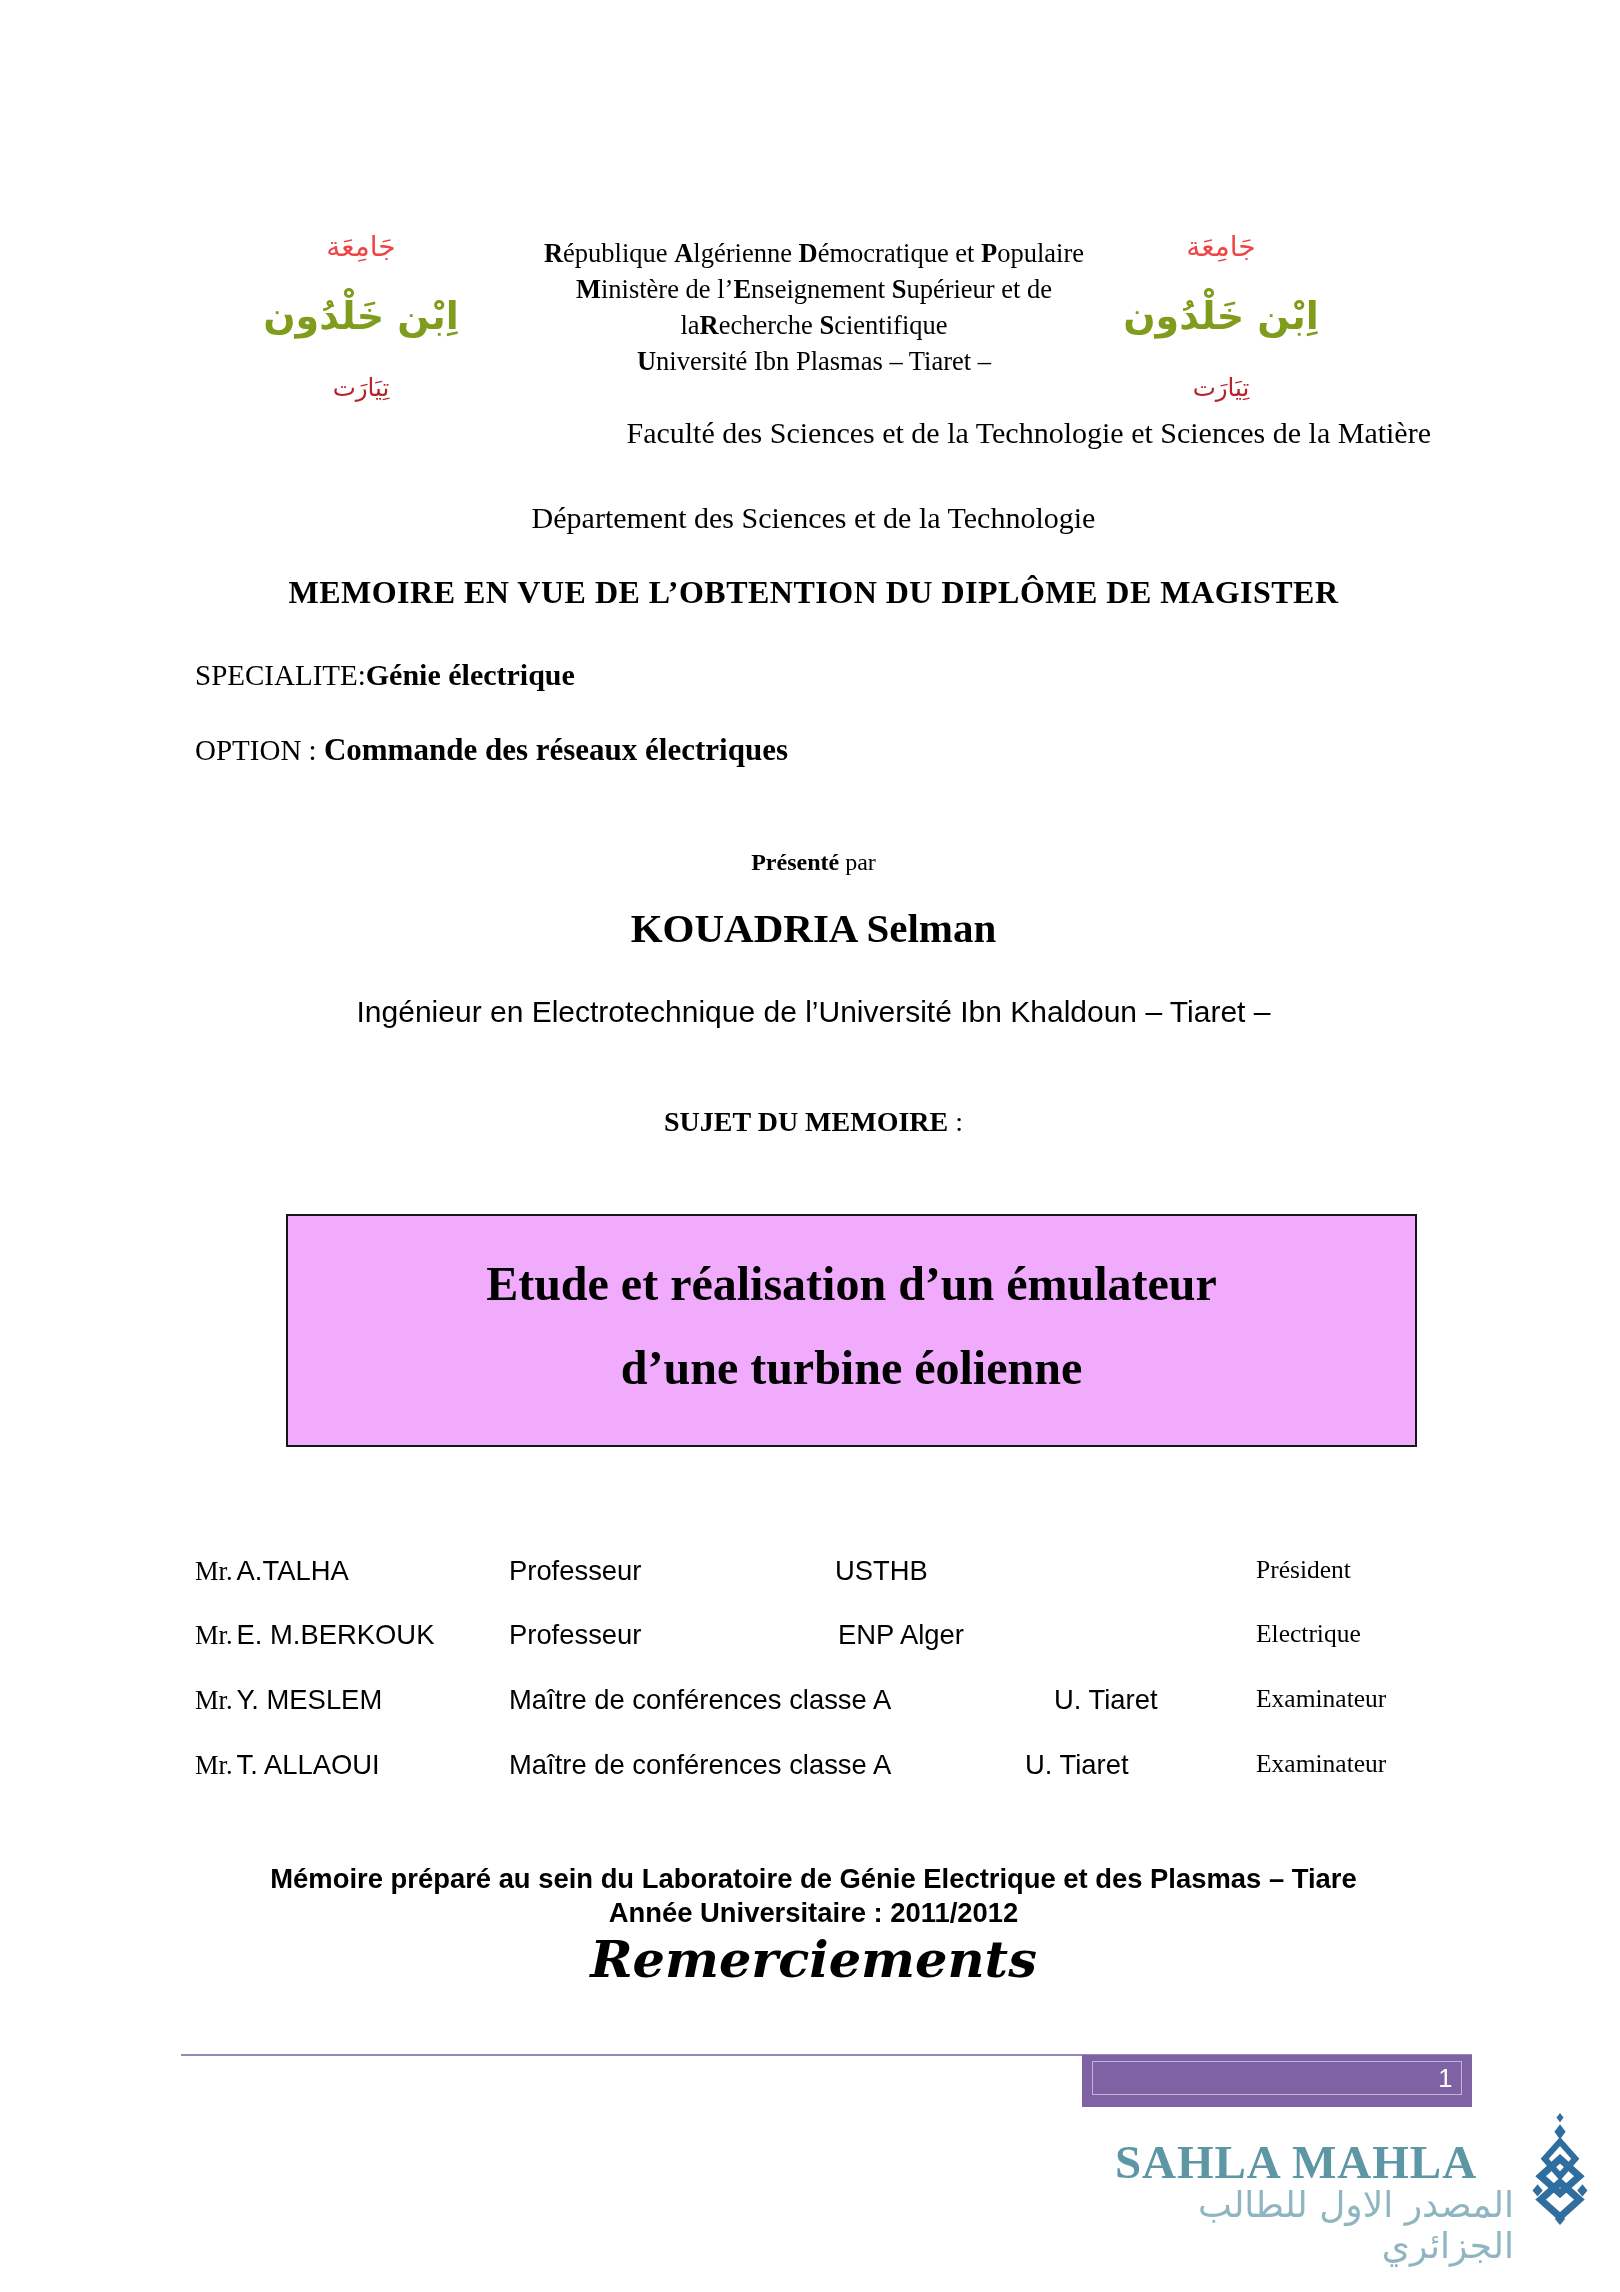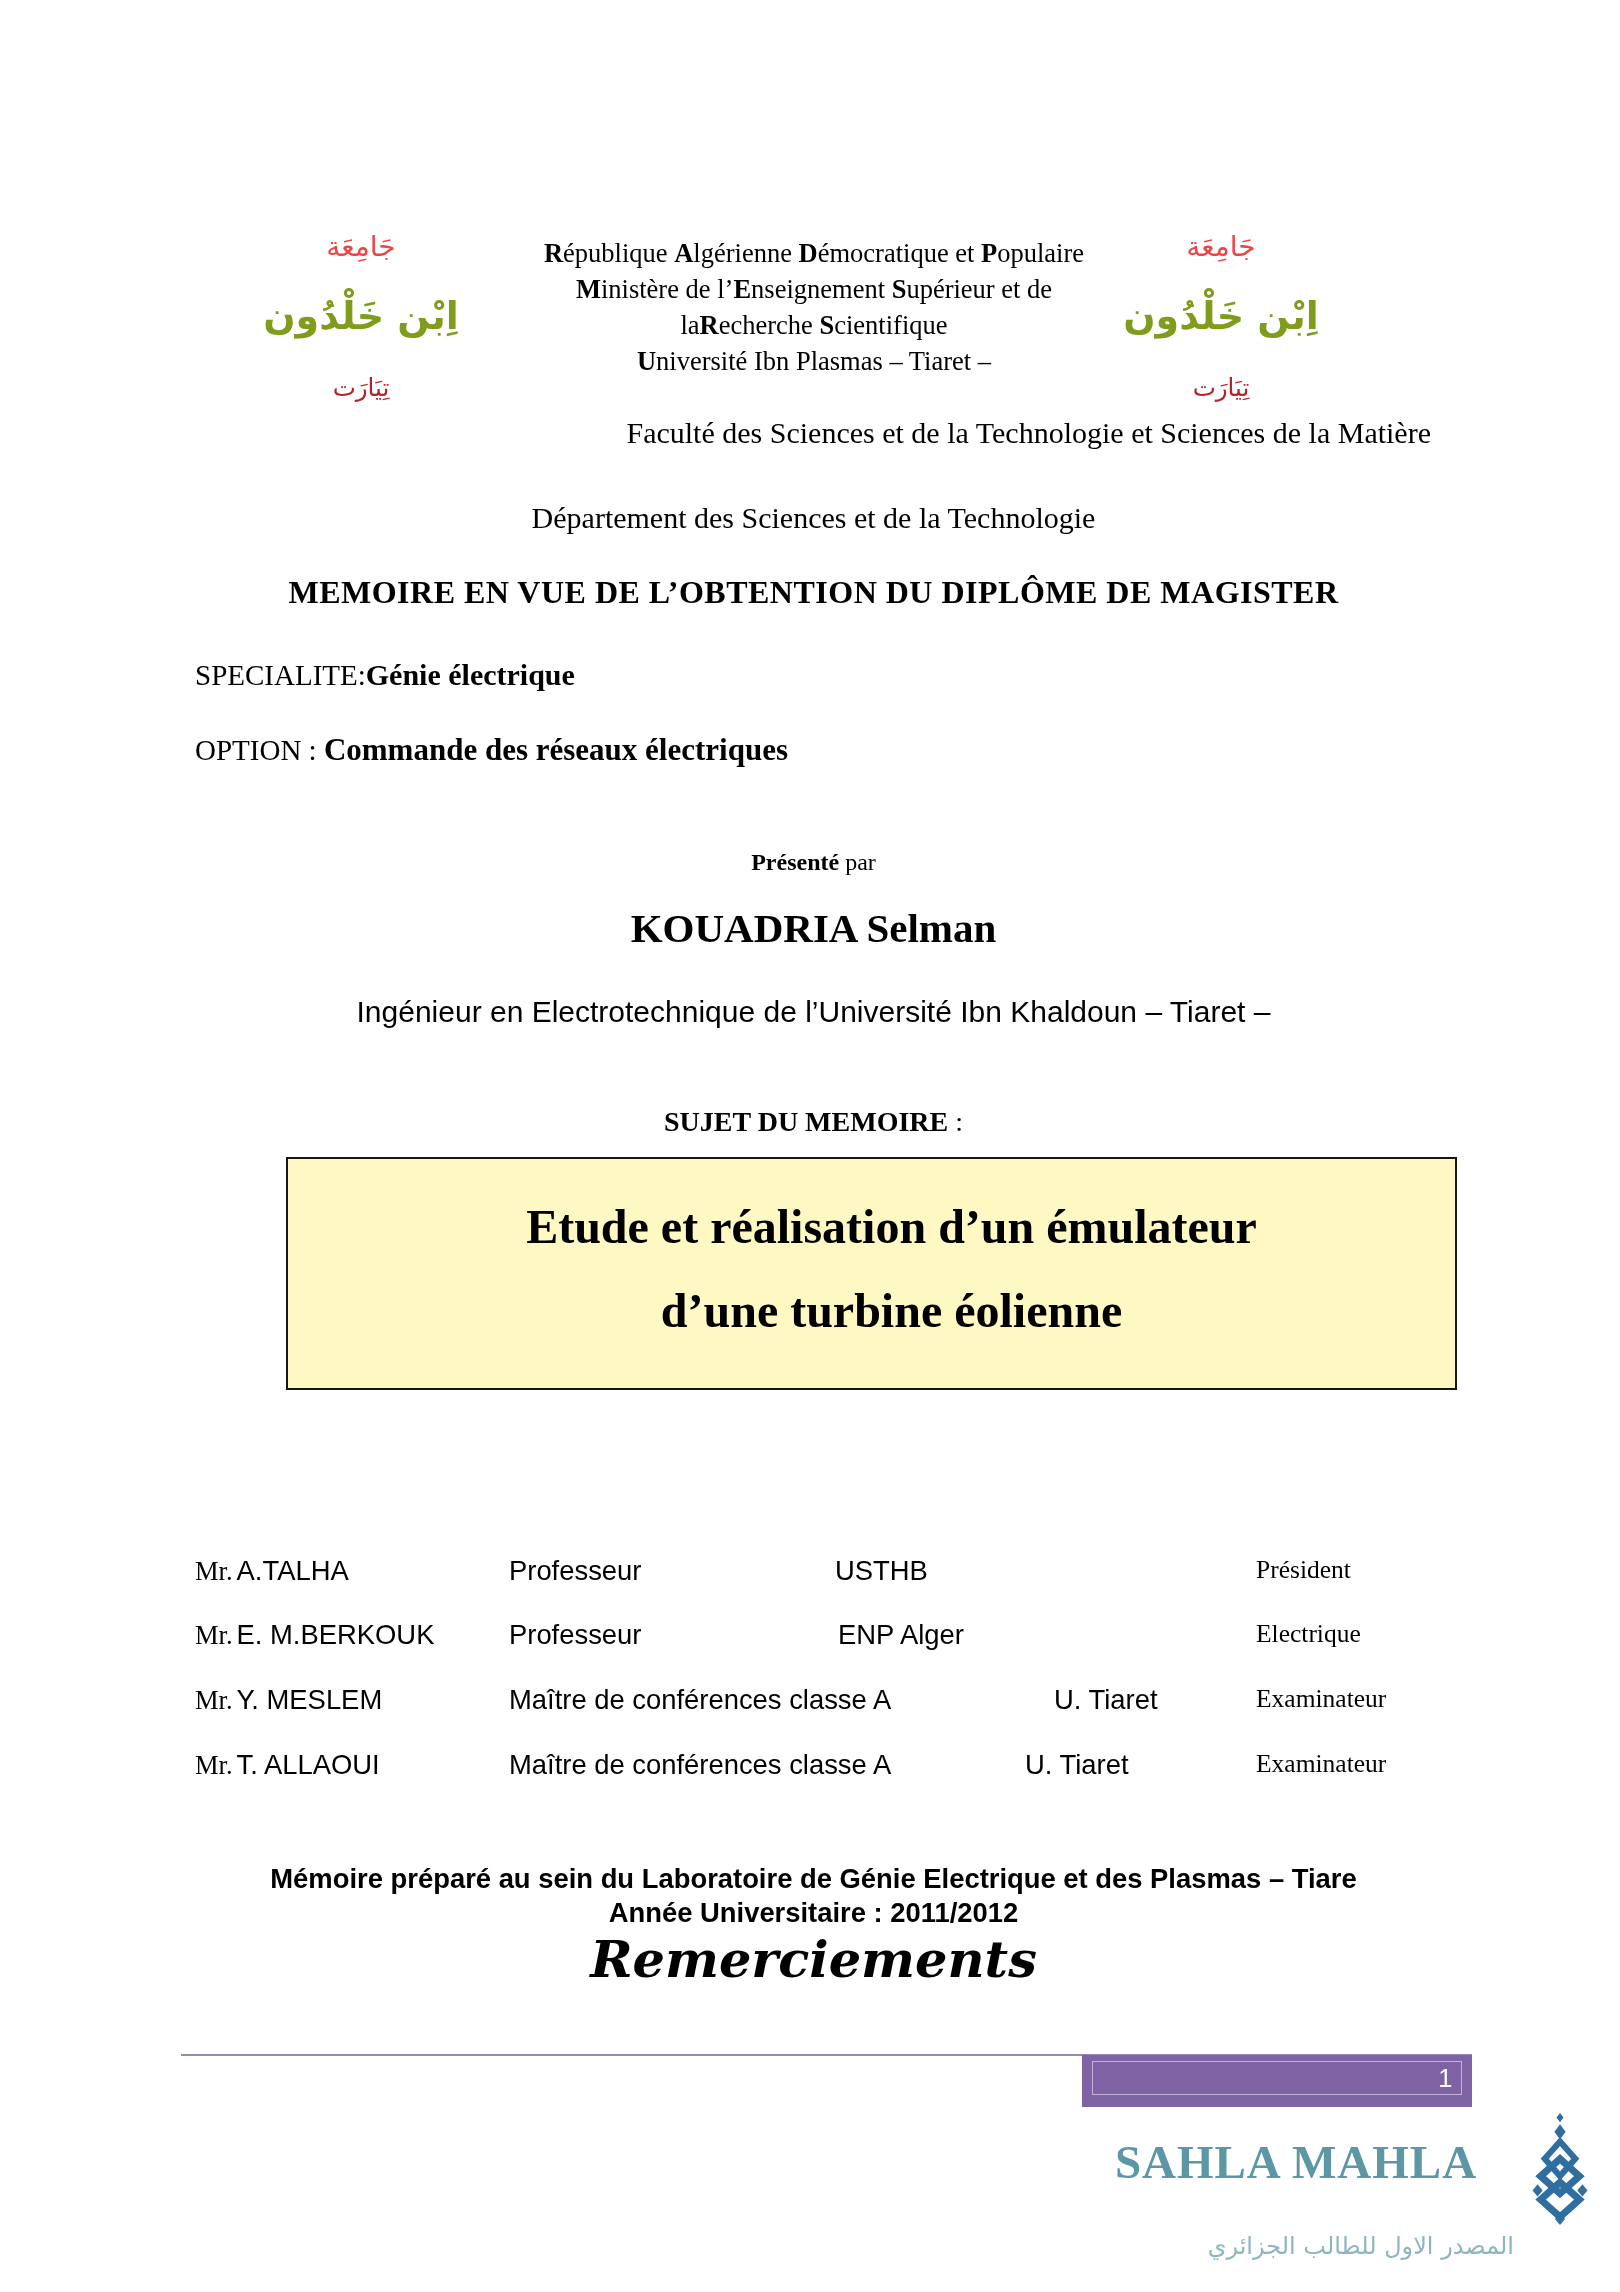--- a/index.html
+++ b/index.html
@@ -36,22 +36,22 @@
   #specialite  {top:658px;left:195px;font-size:29px;}
   #specialite .b{font-size:30px;}
   #option      {top:732px;left:195px;font-size:29px;}
   #option .b   {font-size:31px;}
   #presente    {top:849px;font-size:24px;}
   #candidate   {top:904px;font-size:41px;font-weight:bold;}
   #engineer    {top:995px;font-size:30px;font-family:"Liberation Sans",sans-serif;}
   #sujet       {top:1106px;font-size:28px;}
 
   
-  #titlebox{left:286px;top:1157px;width:1127px;height:229px;
-            border:2.9px solid #161616;background:#fef9c3;padding-left:40px;}
+  #titlebox{left:286px;top:1214px;width:1127px;height:229px;
+            border:2.9px solid #161616;background:#f0abfc;}
   #titlebox .tl{width:100%;text-align:center;font-weight:bold;
                 font-size:48px;line-height:84px;}
   #titlebox .tl1{margin-top:25.5px;}
 
   
   #soutenu{top:1486px;left:195px;font-size:28px;}
   .jury-row{left:0;width:1620px;height:45px;}
   #jr0{top:1555px;} #jr1{top:1619px;} #jr2{top:1684px;} #jr3{top:1749px;}
   .jr-name{position:absolute;left:195px;white-space:nowrap;}
   .jr-name .mr{font-size:26.5px;}
@@ -76,21 +76,21 @@
   #footer-box .inner{position:absolute;top:5.9px;left:9.8px;right:9.8px;bottom:11.8px;
                      border:1px solid #c2b3da;}
   #footer-box .pnum{position:absolute;right:19.6px;top:8.8px;color:#ffffff;
                     font-size:25.5px;font-family:"Liberation Sans",sans-serif;}
 
   
   #brand-name{left:1078px;top:2135px;width:436px;text-align:center;
               font-size:47px;font-weight:bold;letter-spacing:1px;color:#5d97a6;
               font-family:"Liberation Serif",serif;white-space:nowrap;}
   #brand-tagline{left:1078px;top:2184px;width:436px;text-align:right;
-                 font-size:24px;color:#8fb6c0;margin-top:48px;}
+                 font-size:36px;color:#8fb6c0;}
   #brand-emblem{left:1519px;top:2113px;width:82px;height:112px;}
 </style>
 </head>
 <body>
 
 <div class="page">
 
   <div class="abs uni-logo ar" id="logo-left">
     <div class="l1">جَامِعَة</div>
     <div class="l2">اِبْن خَلْدُون</div>

